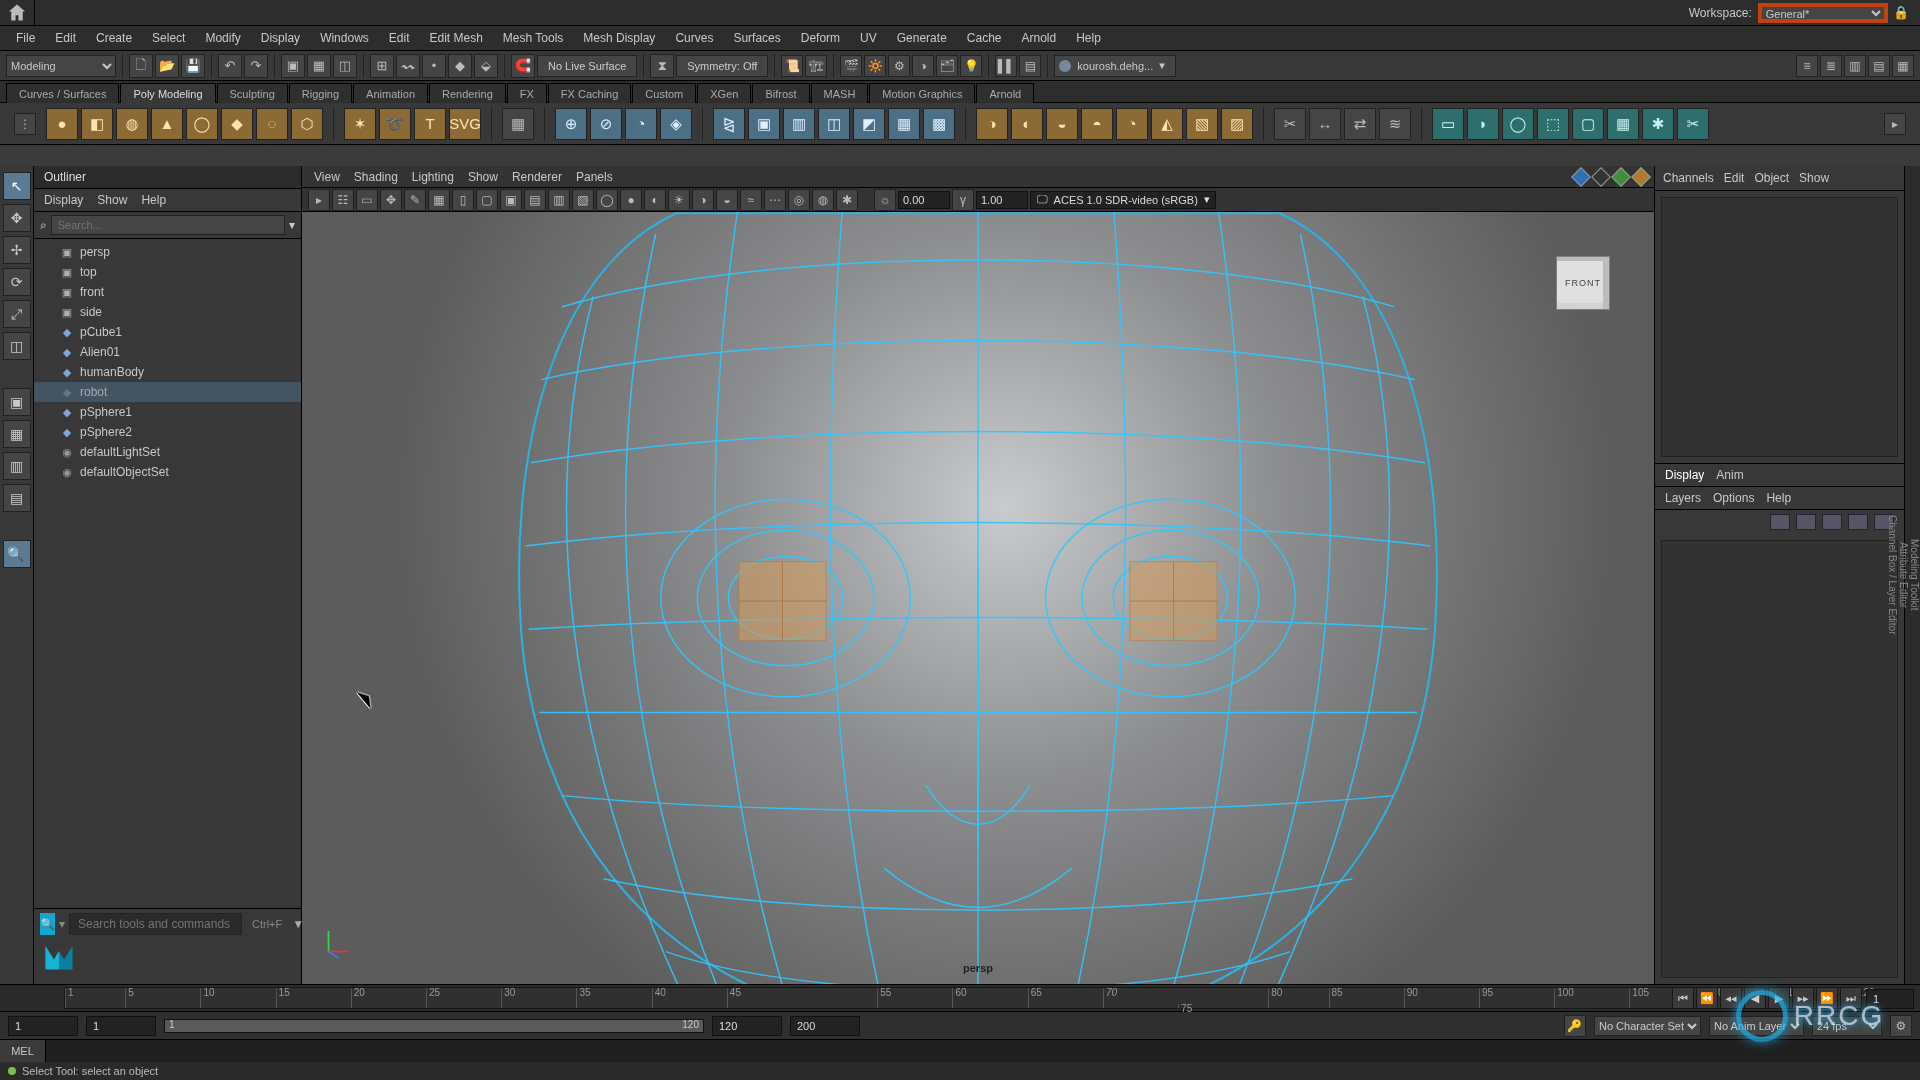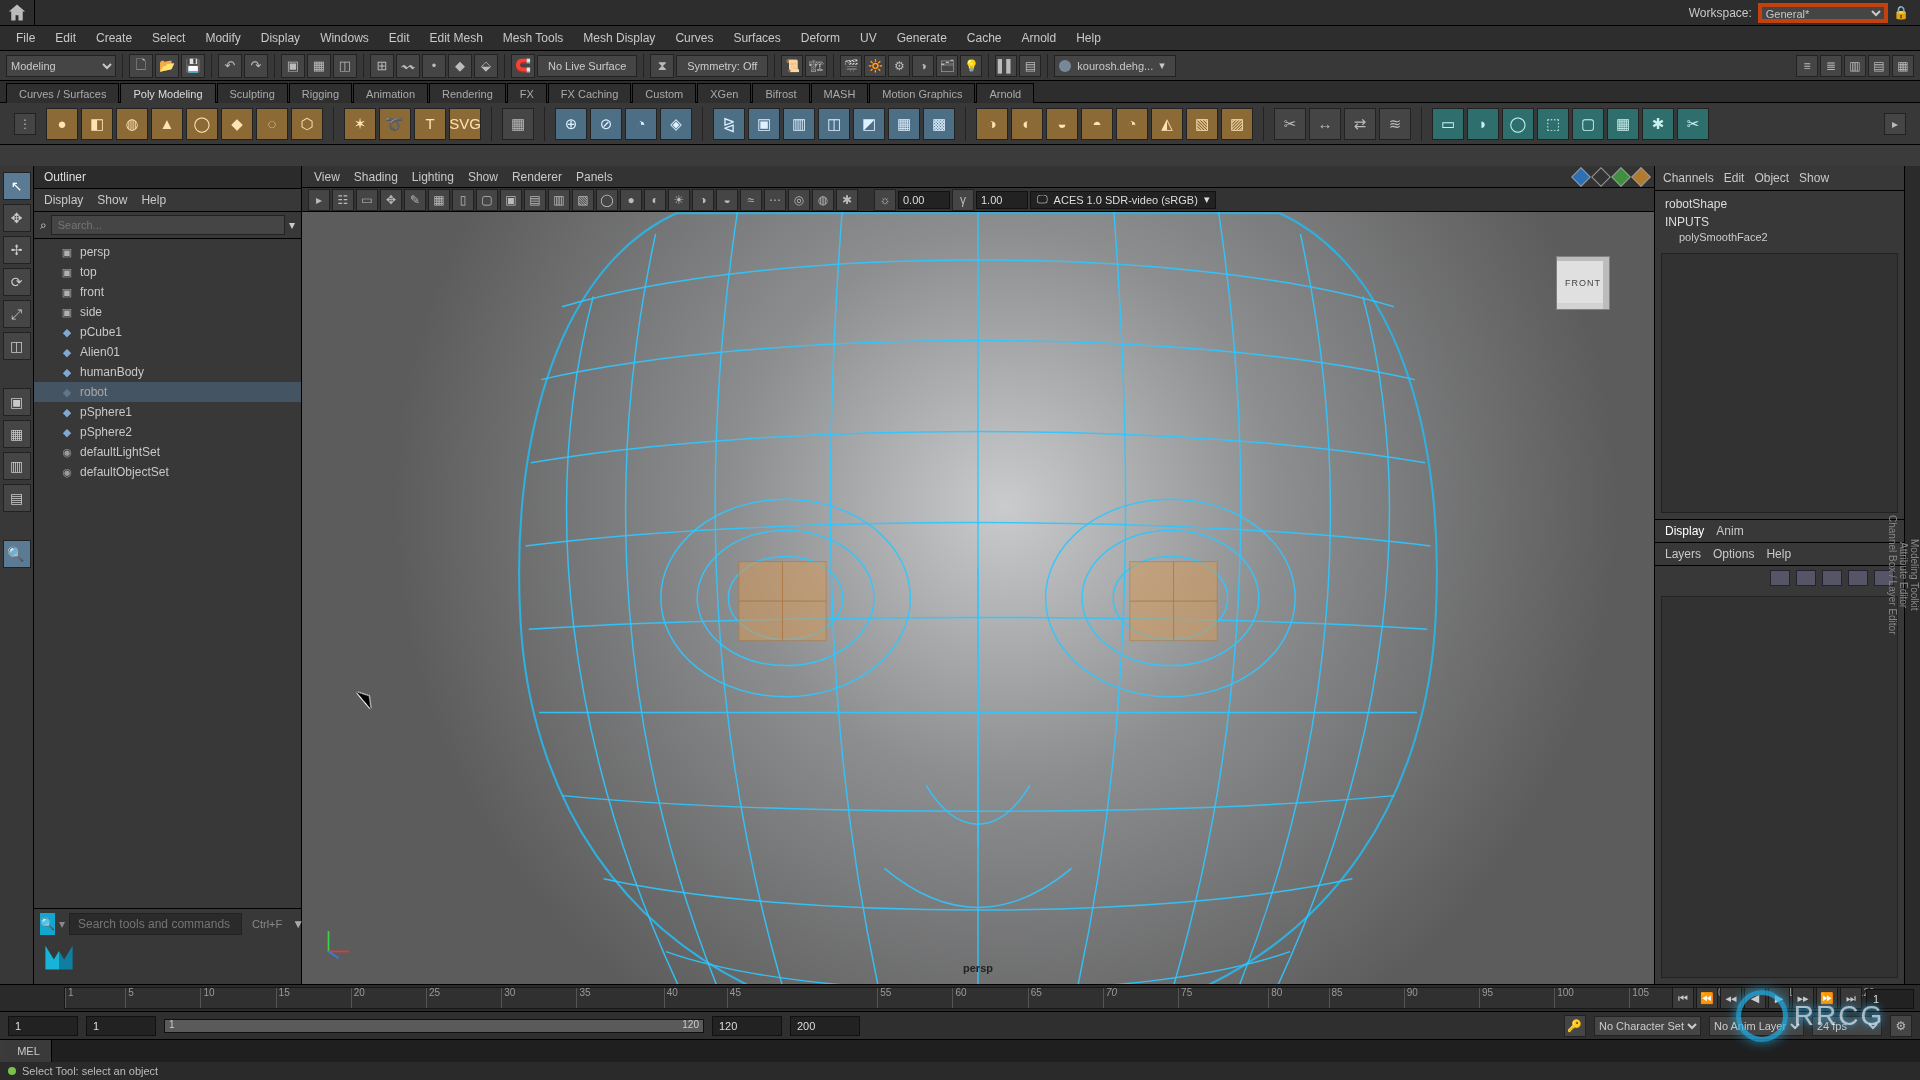--- a/index.html
+++ b/index.html
@@ -110,21 +110,21 @@
   #curframe { position:absolute; right:6px; top:4px; width:48px; height:20px; background:#222; border:1px solid #111; color:#ddd; font-size:11px; padding:0 6px; }
   #playctrl { position:absolute; right:58px; top:2px; display:flex; gap:2px; }
   .pbtn { width:22px; height:22px; background:#3a3a3a; border:1px solid #181818; display:flex; align-items:center; justify-content:center; font-size:11px; color:#ccc;}
   #rangebar { position:absolute; left:0; right:0; bottom:40px; height:28px; background:#2f2f2f; border-bottom:1px solid #000; display:flex; align-items:center; gap:8px; padding:0 8px; }
   #rangebar input[type=text] { width:70px; height:20px; background:#222; border:1px solid #111; color:#ddd; font-size:11px; padding:0 6px; }
   #rangebar .track { flex:0 0 540px; height:14px; background:#222; border:1px solid #111; position:relative; }
   #rangebar .thumb { position:absolute; left:0; top:0; bottom:0; width:100%; background:#5a5a5a; }
   #rangebar .track .lbl { position:absolute; left:4px; top:-1px; font-size:10px; color:#ccc; }
   #rangebar .track .lbl.r { left:auto; right:4px; }
   #rangebar select { background:var(--bg-light); border:1px solid #222; color:#ccc; height:20px; font-size:11px; }
-  #cmdbar { position:absolute; left:6px; right:0; bottom:18px; height:22px; background:#f97316; border-bottom:1px solid #000; display:flex; align-items:center; }
+  #cmdbar { position:absolute; left:0; right:0; bottom:18px; height:22px; background:#f97316; border-bottom:1px solid #000; display:flex; align-items:center; }
   #cmdbar .lang { width:46px; text-align:center; height:22px; line-height:22px; background:#3a3a3a; border-right:1px solid #000; font-size:11px; }
   #cmdbar input { flex:1; background:#1f1f1f; border:none; color:#ddd; height:22px; padding:0 8px; font-size:12px; }
   #helpline { position:absolute; left:0; right:0; bottom:0; height:18px; background:#2a2a2a; display:flex; align-items:center; gap:6px; padding:0 8px; font-size:11px; color:#bbb; }
   #helpline .bullet { width:8px; height:8px; border-radius:50%; background:#7bbf4e; }
   
   #watermark { position:absolute; right:10px; bottom:34px; width:200px; height:60px; opacity:0.7; display:flex; align-items:center; justify-content:center; font-family:Impact, sans-serif; font-size:28px; color:#e8f6ff; letter-spacing:2px; text-shadow:0 0 10px #2ac1ff, 0 0 4px #1b9be0; pointer-events:none; }
   #watermark .ring { width:52px; height:52px; border:5px solid #1fb4ef; border-radius:50%; margin-right:6px; box-shadow:0 0 12px #1fb4ef; }
   
   #viewcorner { position:absolute; top:4px; right:6px; display:flex; gap:6px; }
   .diamond { width:14px; height:14px; transform:rotate(45deg); border:1px solid #999; }
@@ -539,25 +539,20 @@
   </div>
 
   <div id="rightwrap">
     <div id="attrpanel">
       <div class="menu">
         <span>Channels</span>
         <span>Edit</span>
         <span>Object</span>
         <span>Show</span>
       </div>
-      <div class="block">
-        <div class="hdr">robotShape</div>
-        <div class="hdr">INPUTS</div>
-        <div class="sub">polySmoothFace2</div>
-      </div>
       <div id="attr-empty"></div>
 
       <div id="dispbar">
         <span class="tab active">Display</span>
         <span class="tab">Anim</span>
       </div>
       <div id="layermenu">
         <span>Layers</span>
         <span>Options</span>
         <span>Help</span>
@@ -598,42 +593,42 @@
       </div>
       <div class="tick" style="left: 20.1681%;">
         <span>25</span>
       </div>
       <div class="tick" style="left: 24.3697%;">
         <span>30</span>
       </div>
       <div class="tick" style="left: 28.5714%;">
         <span>35</span>
       </div>
-      <div class="tick" style="left: 32.7731%; margin-left: 12px;">
+      <div class="tick" style="left: 32.7731%;">
         <span>40</span>
       </div>
       <div class="tick" style="left: 36.9748%;">
         <span>45</span>
       </div>
       <div class="tick" style="left: 41.1765%; margin-top: 26px;">
         <span>50</span>
       </div>
       <div class="tick" style="left: 45.3782%;">
         <span>55</span>
       </div>
       <div class="tick" style="left: 49.5798%;">
         <span>60</span>
       </div>
       <div class="tick" style="left: 53.7815%;">
         <span>65</span>
       </div>
       <div class="tick" style="left: 57.9832%; font-style: italic;">
         <span>70</span>
       </div>
-      <div class="tick" style="left: 62.1849%;">
+      <div class="tick" style="left: 62.1849%; margin-top: 16px;">
         <span>75</span>
       </div>
       <div class="tick" style="left: 66.3866%; margin-left: 15px;">
         <span>80</span>
       </div>
       <div class="tick" style="left: 70.5882%;">
         <span>85</span>
       </div>
       <div class="tick" style="left: 74.7899%;">
         <span>90</span>

